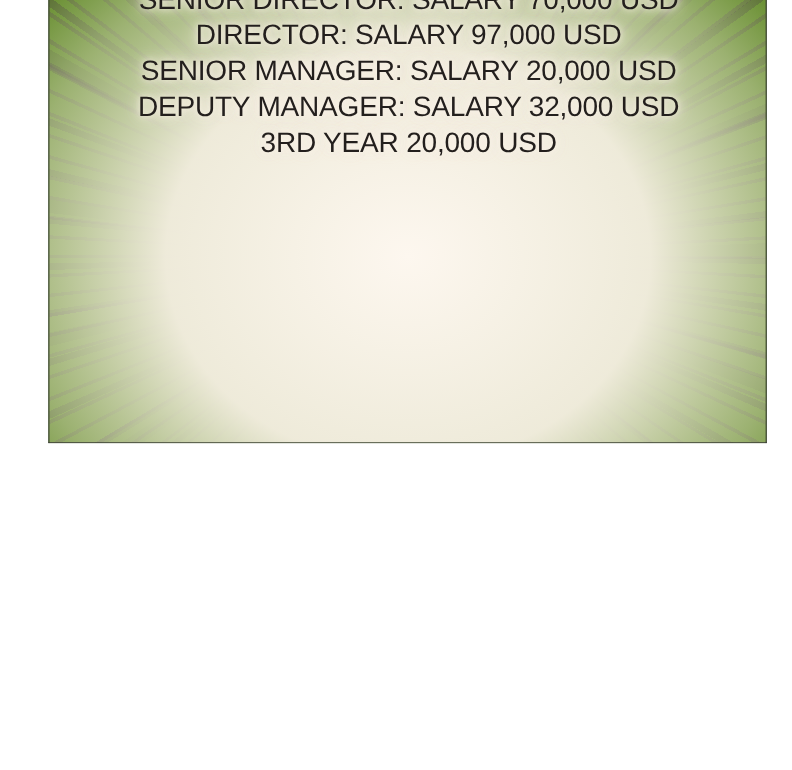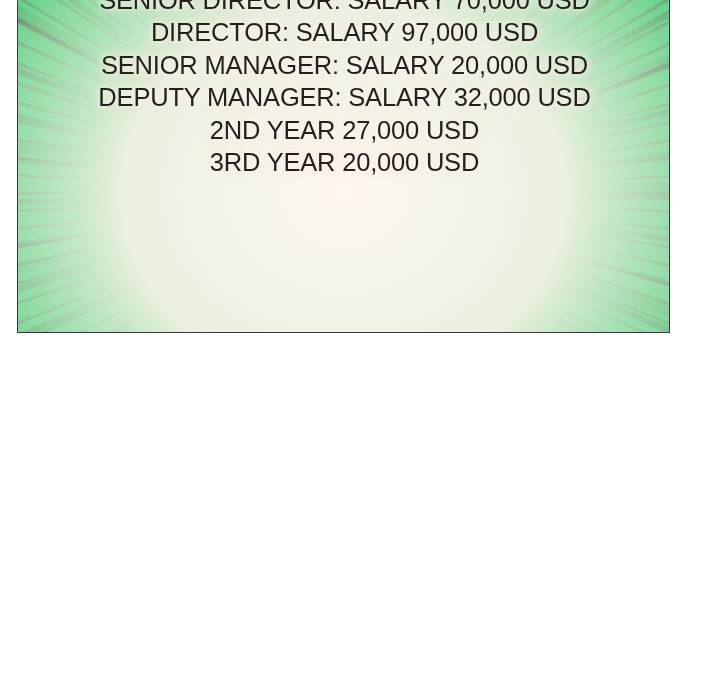--- a/index.html
+++ b/index.html
@@ -15,25 +15,25 @@
   }
   #page {
     position: relative;
     width: 720px;
     height: 700px;
     background: #ffffff;
   }
   
   #panel {
     position: absolute;
-    left: 17px;
+    left: 44px;
     top: 0px;
     width: 653px;
-    height: 333px;
-    background: #22c55e;
+    height: 403px;
+    background: #4d7c0f;
     border: 1px solid #3a3a3a;
     border-top: none;
     box-sizing: border-box;
     overflow: hidden;
   }
   
   .speedlines {
     position: absolute;
     left: 50%;
     top: 58%;
@@ -118,19 +118,18 @@
     <div class="speedlines a"></div>
     <div class="speedlines b"></div>
     <div class="speedlines c"></div>
     <div class="glow"></div>
 
     <div id="salary-text">
       <span class="line clipped">SENIOR DIRECTOR: SALARY 70,000 USD</span>
       <span class="line">DIRECTOR: SALARY 97,000 USD</span>
       <span class="line">SENIOR MANAGER: SALARY 20,000 USD</span>
       <span class="line">DEPUTY MANAGER: SALARY 32,000 USD</span>
-      <span class="line">2ND YEAR 27,000 USD</span>
       <span class="line">3RD YEAR 20,000 USD</span>
     </div>
   </div>
 
   <div id="bottom-white"></div>
 </div>
 
 </body></html>

